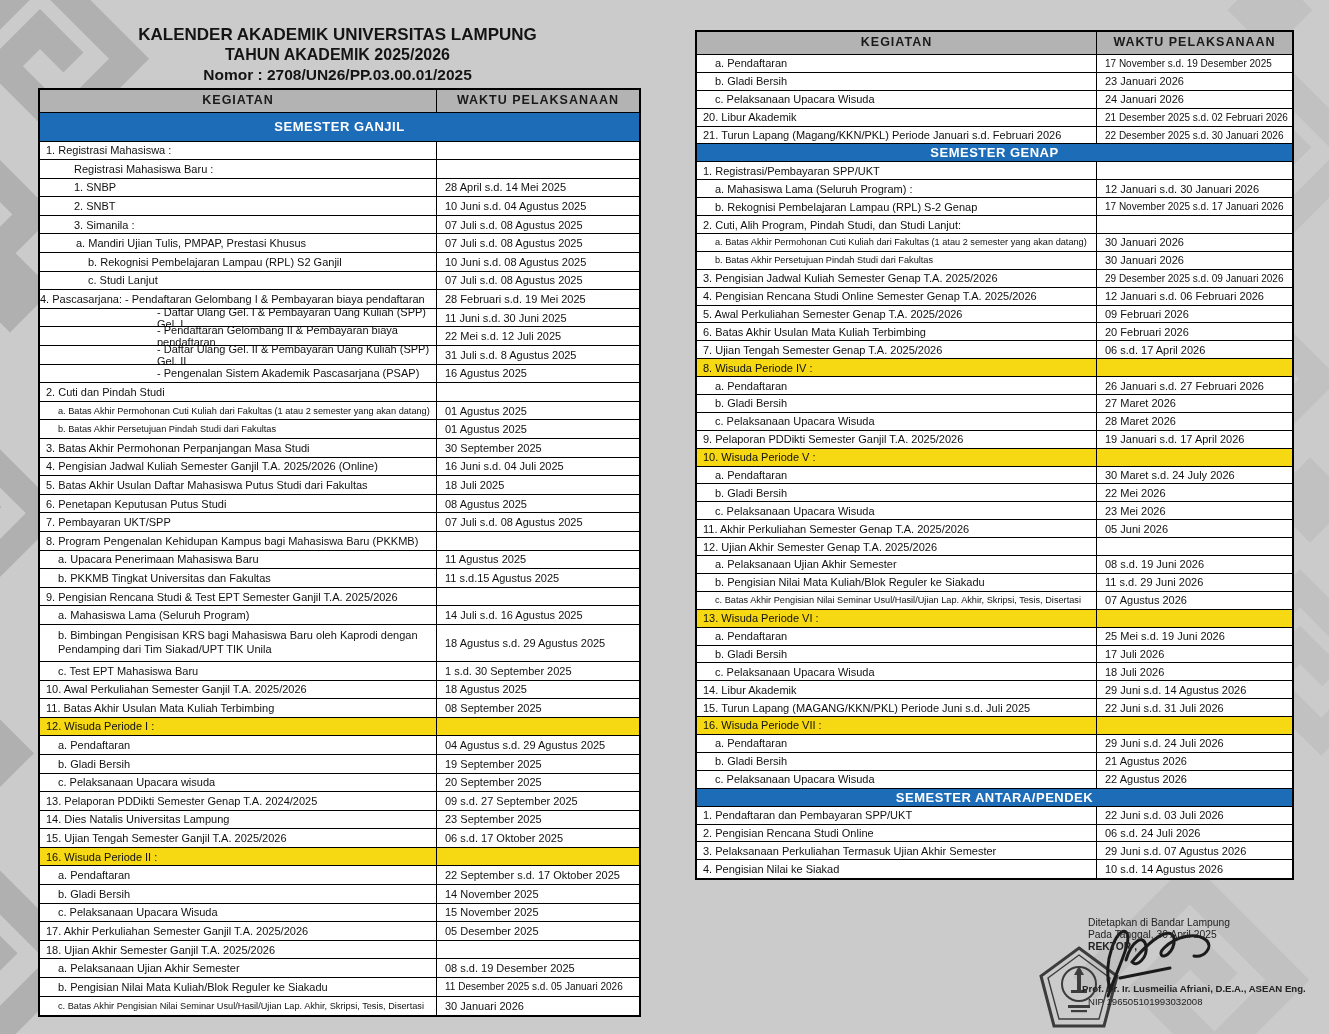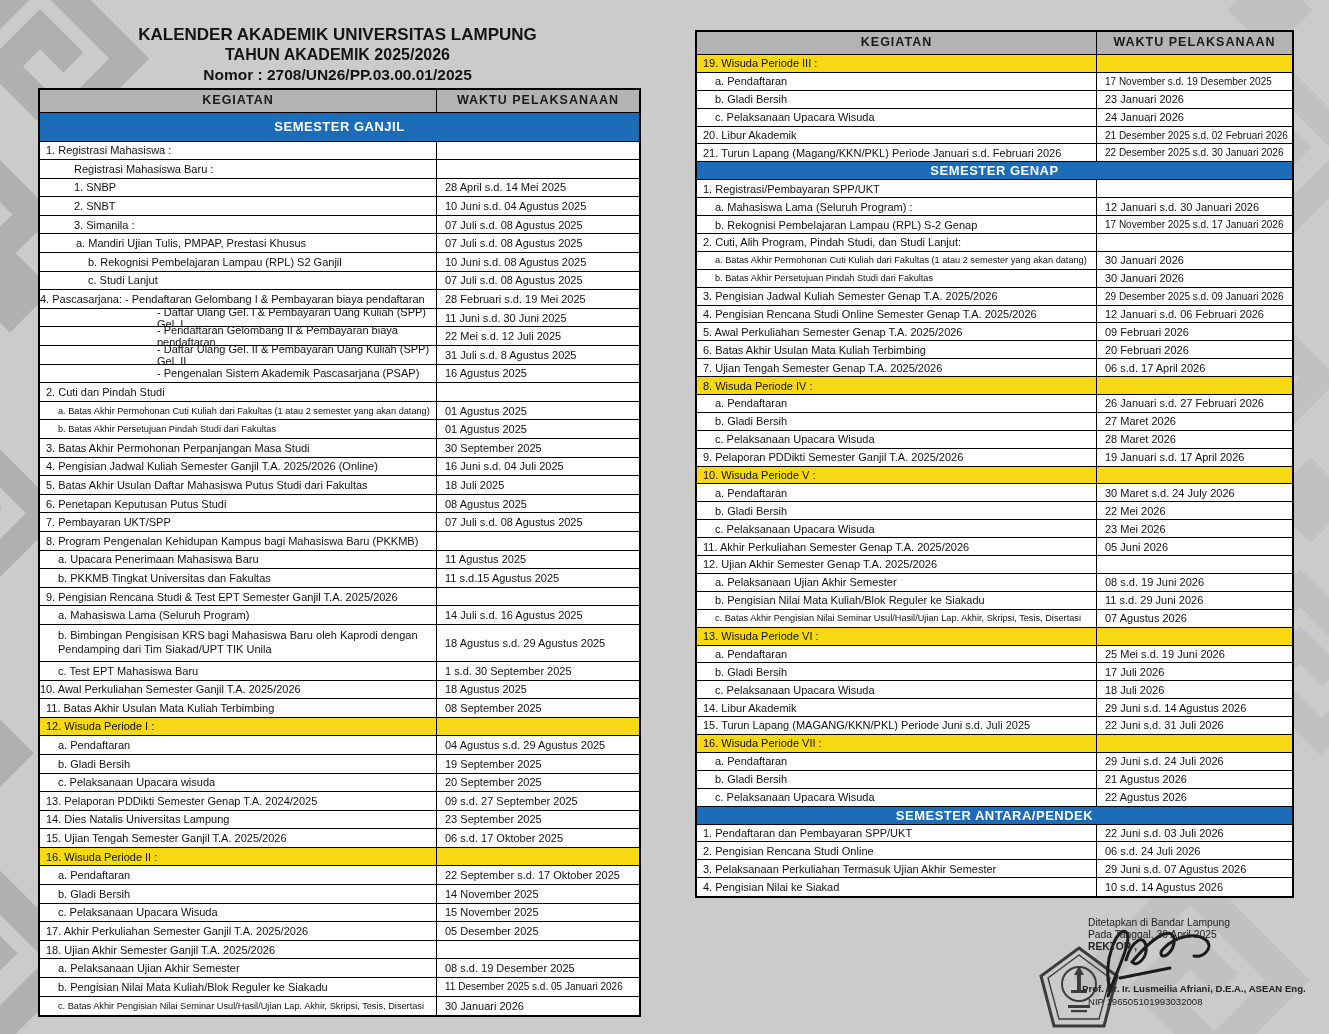--- a/index.html
+++ b/index.html
@@ -204,21 +204,21 @@
     </div>
     <div class="row tall">
       <div class="c1" style="padding-left: 18px;">b. Bimbingan Pengisisan KRS bagi Mahasiswa Baru oleh Kaprodi dengan Pendamping dari Tim Siakad/UPT TIK Unila</div>
       <div class="c2">18 Agustus s.d. 29 Agustus 2025</div>
     </div>
     <div class="row">
       <div class="c1" style="padding-left: 18px;">c. Test EPT Mahasiswa Baru</div>
       <div class="c2">1 s.d. 30 September 2025</div>
     </div>
     <div class="row">
-      <div class="c1" style="">10. Awal Perkuliahan Semester Ganjil T.A. 2025/2026</div>
+      <div class="c1" style="padding-left: 6px;">10. Awal Perkuliahan Semester Ganjil T.A. 2025/2026</div>
       <div class="c2">18 Agustus 2025</div>
     </div>
     <div class="row">
       <div class="c1" style="padding-left: 6px;">11. Batas Akhir Usulan Mata Kuliah Terbimbing</div>
       <div class="c2">08 September 2025</div>
     </div>
     <div class="row wis">
       <div class="c1" style="padding-left: 6px;">12. Wisuda Periode I :</div>
       <div class="c2"></div>
     </div>
@@ -280,24 +280,20 @@
     </div>
     <div class="row small">
       <div class="c1" style="padding-left: 18px;">c. Batas Akhir Pengisian Nilai Seminar Usul/Hasil/Ujian Lap. Akhir, Skripsi, Tesis, Disertasi</div>
       <div class="c2">30 Januari 2026</div>
     </div>
   </div>
 <div class="cal-table t-right" id="table-right">
     <div class="row hdr">
       <div class="c1">KEGIATAN</div>
       <div class="c2">WAKTU PELAKSANAAN</div>
-    </div>
-    <div class="row wis">
-      <div class="c1" style="padding-left: 6px;">19. Wisuda Periode III :</div>
-      <div class="c2"></div>
     </div>
     <div class="row sd">
       <div class="c1" style="padding-left: 18px;">a. Pendaftaran</div>
       <div class="c2">17 November s.d. 19 Desember 2025</div>
     </div>
     <div class="row">
       <div class="c1" style="padding-left: 18px;">b. Gladi Bersih</div>
       <div class="c2">23 Januari 2026</div>
     </div>
     <div class="row">

